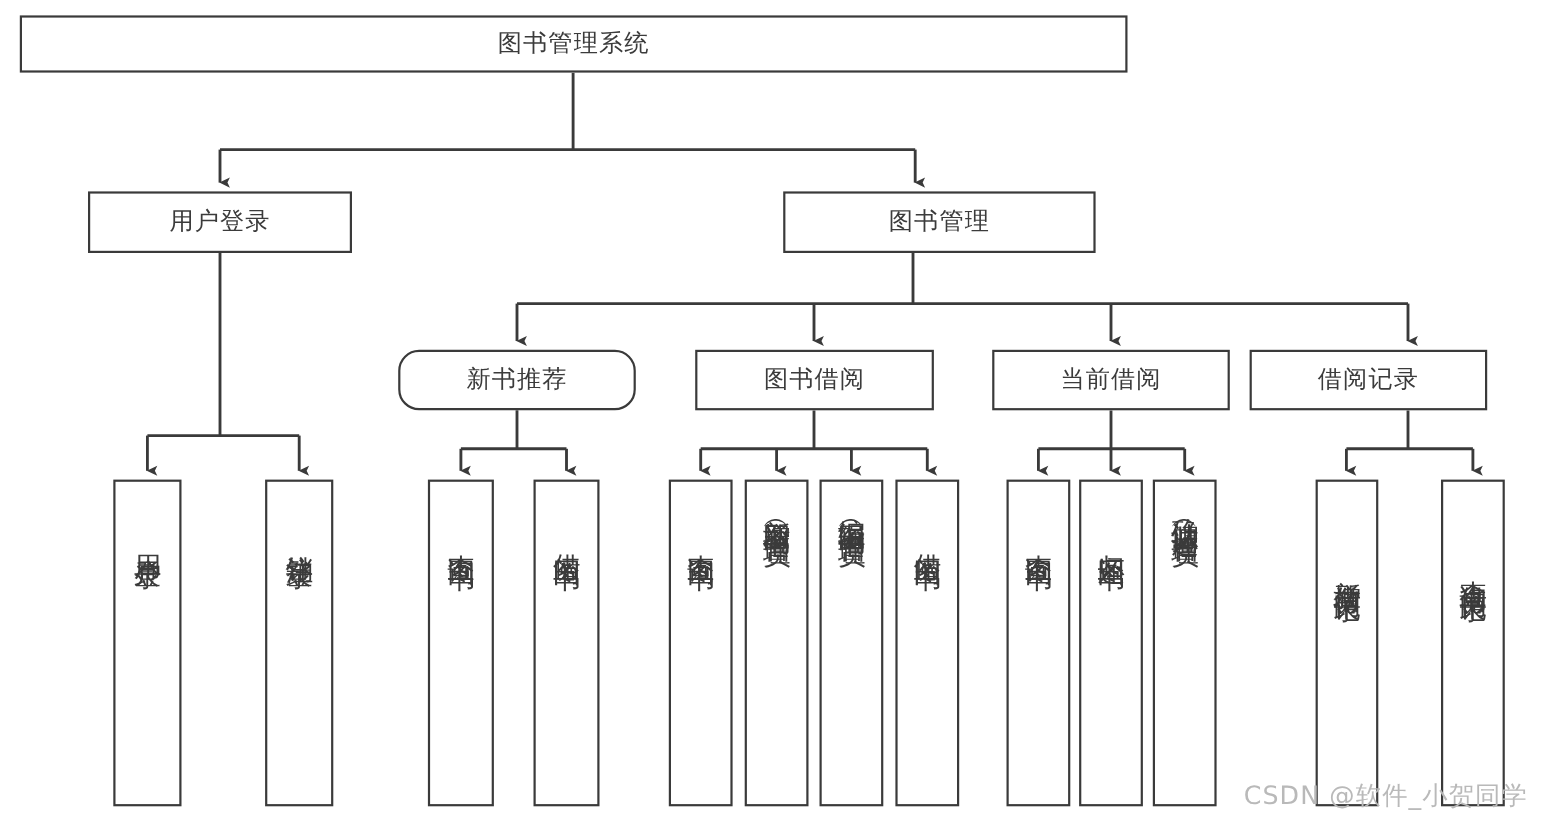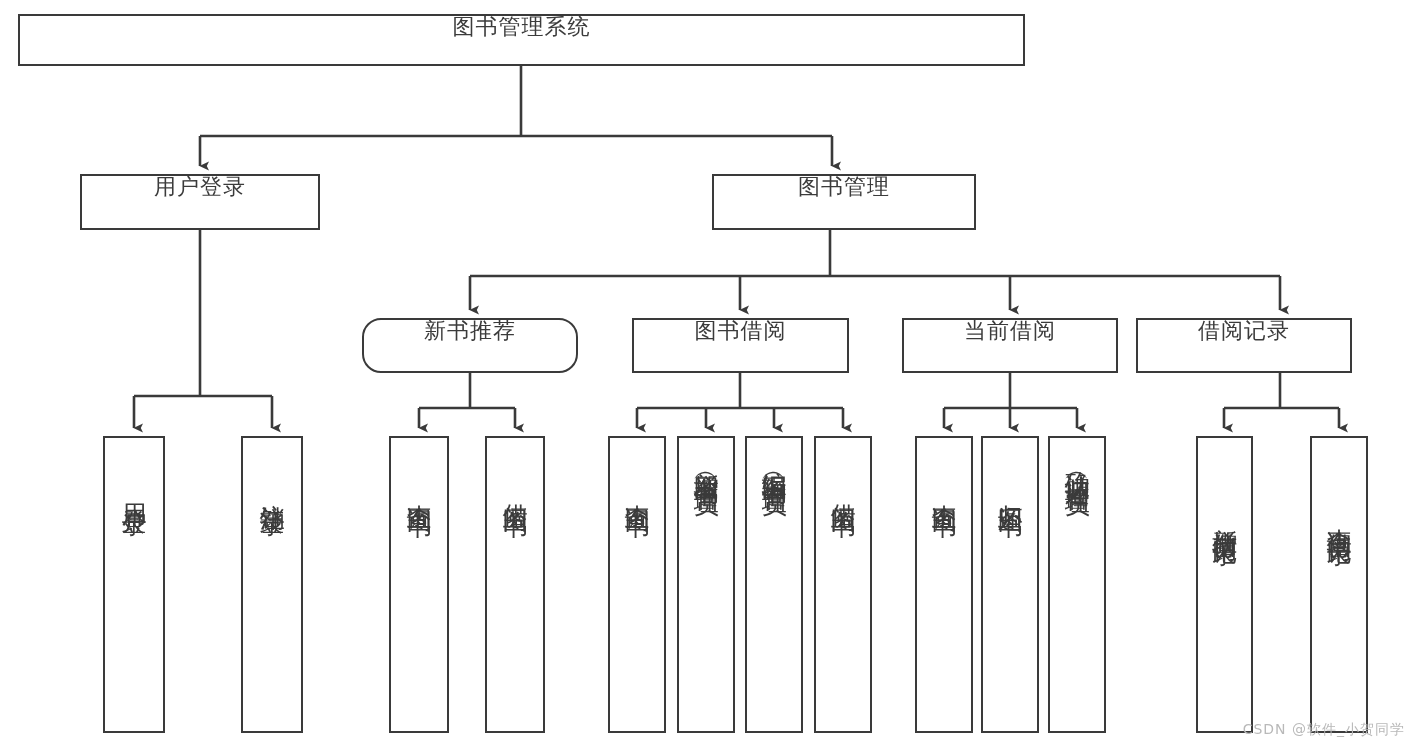--- a/index.html
+++ b/index.html
@@ -13,21 +13,21 @@
 
   svg#wires{position:absolute;left:0;top:0;width:1405px;height:747px;}
 
   .node{
     position:absolute;
     box-sizing:border-box;
     background:#ffffff;
     border:2px solid #3a3a3a;
     color:#3b3b3b;
     display:flex;
-    align-items:flex-start;
+    align-items:center;
     justify-content:center;
     z-index:2;
   }
   .node .label{
     display:block;
     white-space:nowrap;
     letter-spacing:1px;
     color:#3b3b3b;
   }
 
@@ -50,23 +50,23 @@
     line-height:1.18;
     letter-spacing:3px;
     white-space:nowrap;
     text-align:left;
   }
   .node.leaf.short{ padding-top:70px; }
   .node.leaf.mid{ padding-top:46px; }
 
   #watermark{
     position:absolute;
-    right:0;
+    right:16px;
     bottom:8px;
-    font-size:14px;
+    font-size:23px;
     color:#b9b9b9;
     letter-spacing:1px;
     white-space:nowrap;
     z-index:3;
     pointer-events:none;
   }
 </style>
 </head>
 <body>
 
@@ -123,21 +123,21 @@
   </svg>
 
   <div class="node horiz" style="left:18px;top:14px;width:1007px;height:52px;">
     <span class="label">图书管理系统</span>
   </div>
 
   <div class="node horiz" style="left:80px;top:174px;width:240px;height:56px;">
     <span class="label">用户登录</span>
   </div>
 
-  <div class="node horiz" style="left:712px;top:174px;width:264px;height:56px;">
+  <div class="node horiz" style="left:712px;top:174px;width:284px;height:56px;">
     <span class="label">图书管理</span>
   </div>
 
   <div class="node horiz" style="left:362px;top:318px;width:216px;height:55px;border-radius:19px;">
     <span class="label">新书推荐</span>
   </div>
 
   <div class="node horiz" style="left:902px;top:318px;width:216px;height:55px;">
     <span class="label">当前借阅</span>
   </div>

